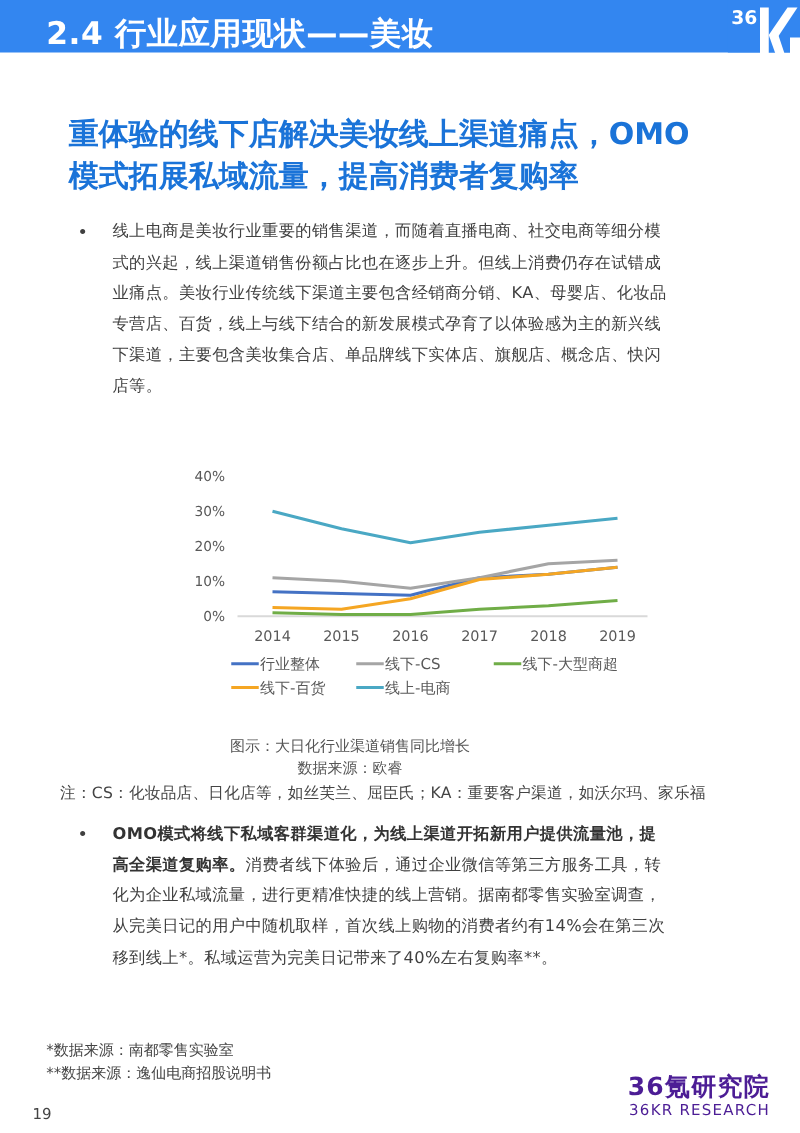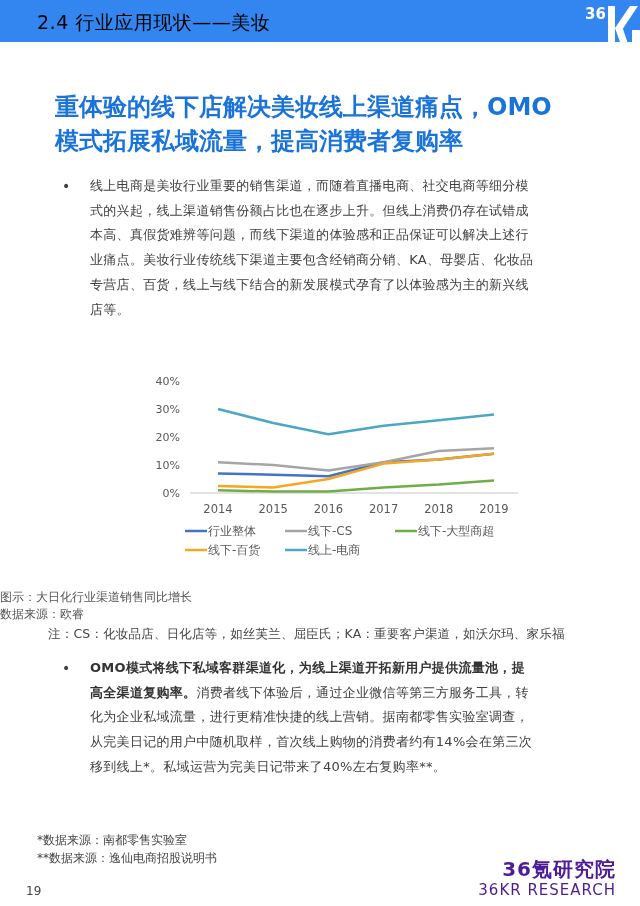--- a/index.html
+++ b/index.html
@@ -5,54 +5,54 @@
   * { box-sizing: border-box; margin: 0; padding: 0; }
   body {
     width: 640px; height: 906px; background: #ffffff; position: relative; overflow: hidden;
     font-family: "DejaVu Sans", "Liberation Sans", sans-serif; color: #404040;
   }
   .header-bar {
     position: absolute; left: 0; top: 0; width: 640px; height: 42px;
     background: #3386f0;
   }
   .header-title {
-    position: absolute; left: 37px; top: 10px; font-size: 19px; font-weight: normal;
-    color: #000000; letter-spacing: 0.5px;
+    position: absolute; left: 37px; top: 10px; font-size: 25px; font-weight: bold;
+    color: #ffffff; letter-spacing: 0.5px;
   }
   .logo {
     position: absolute; right: 0; top: 0; width: 58px; height: 56px; overflow: hidden;
   }
   .logo svg { display: block; }
   .headline {
     position: absolute; left: 55px; top: 90px; width: 560px;
     font-size: 24px; font-weight: bold; color: #1a73d8; line-height: 34px;
   }
   .bullet-block { position: absolute; left: 62px; width: 540px; }
   .bullet-dot {
     position: absolute; left: 0; font-size: 14px; color: #404040;
   }
   .para {
     position: absolute; left: 28px; width: 514px; font-size: 13px; line-height: 24.7px;
     color: #404040; text-align: justify; letter-spacing: 0.3px;
   }
   .para b { color: #333333; }
   .chart-wrap { position: absolute; left: 140px; top: 365px; width: 380px; height: 200px; }
   .caption {
-    position: absolute; left: 0; width: 560px; text-align: left; font-size: 12px; color: #555;
+    position: absolute; left: 0; width: 560px; text-align: center; font-size: 12px; color: #555;
   }
   .note {
     position: absolute; left: 48px; top: 626px; font-size: 12.5px; color: #444; letter-spacing: 0.2px;
   }
   .footnote { position: absolute; left: 37px; font-size: 12px; color: #444; }
   .page-num { position: absolute; left: 26px; top: 884px; font-size: 12px; color: #444; }
   .watermark {
     position: absolute; right: 24px; top: 856px; text-align: right; color: #4c1d95;
   }
   .watermark .wm1 { font-size: 20px; font-weight: bold; letter-spacing: 1px; }
-  .watermark .wm2 { font-size: 15px; letter-spacing: 1px; margin-top: -2px; }
+  .watermark .wm2 { font-size: 12px; letter-spacing: 1px; margin-top: -2px; }
 </style>
 </head>
 <body>
 
 <div class="header-bar">
   <div class="header-title">2.4 行业应用现状——美妆</div>
 </div>
 <div class="logo">
   <svg width="58" height="56" viewBox="0 0 58 56">
     <rect x="0" y="0" width="58" height="42" fill="#3386f0"></rect>
@@ -67,23 +67,23 @@
 <div class="headline">
   <div>重体验的线下店解决美妆线上渠道痛点，OMO</div>
   <div>模式拓展私域流量，提高消费者复购率</div>
 </div>
 
 <div class="bullet-block" style="top:174px;">
   <span class="bullet-dot" style="top:4px;">•</span>
   <div class="para" style="top:0;">
     <div>线上电商是美妆行业重要的销售渠道，而随着直播电商、社交电商等细分模</div>
     <div>式的兴起，线上渠道销售份额占比也在逐步上升。但线上消费仍存在试错成</div>
-    <div>本高、真假货难辨等问题，而线下渠道的体验感和正品保证可以解决上述行</div>
     <div>业痛点。美妆行业传统线下渠道主要包含经销商分销、KA、母婴店、化妆品</div>
     <div>专营店、百货，线上与线下结合的新发展模式孕育了以体验感为主的新兴线</div>
+    <div>下渠道，主要包含美妆集合店、单品牌线下实体店、旗舰店、概念店、快闪</div>
     <div>店等。</div>
   </div>
 </div>
 
 <div class="chart-wrap">
   <svg id="chart-svg" width="380" height="200" viewBox="0 0 380 200">
       <text x="40" y="132" text-anchor="end" font-size="11" fill="#595959" font-family="DejaVu Sans, sans-serif">0%</text>
       <text x="40" y="104" text-anchor="end" font-size="11" fill="#595959" font-family="DejaVu Sans, sans-serif">10%</text>
       <text x="40" y="76" text-anchor="end" font-size="11" fill="#595959" font-family="DejaVu Sans, sans-serif">20%</text>
       <text x="40" y="48" text-anchor="end" font-size="11" fill="#595959" font-family="DejaVu Sans, sans-serif">30%</text>

